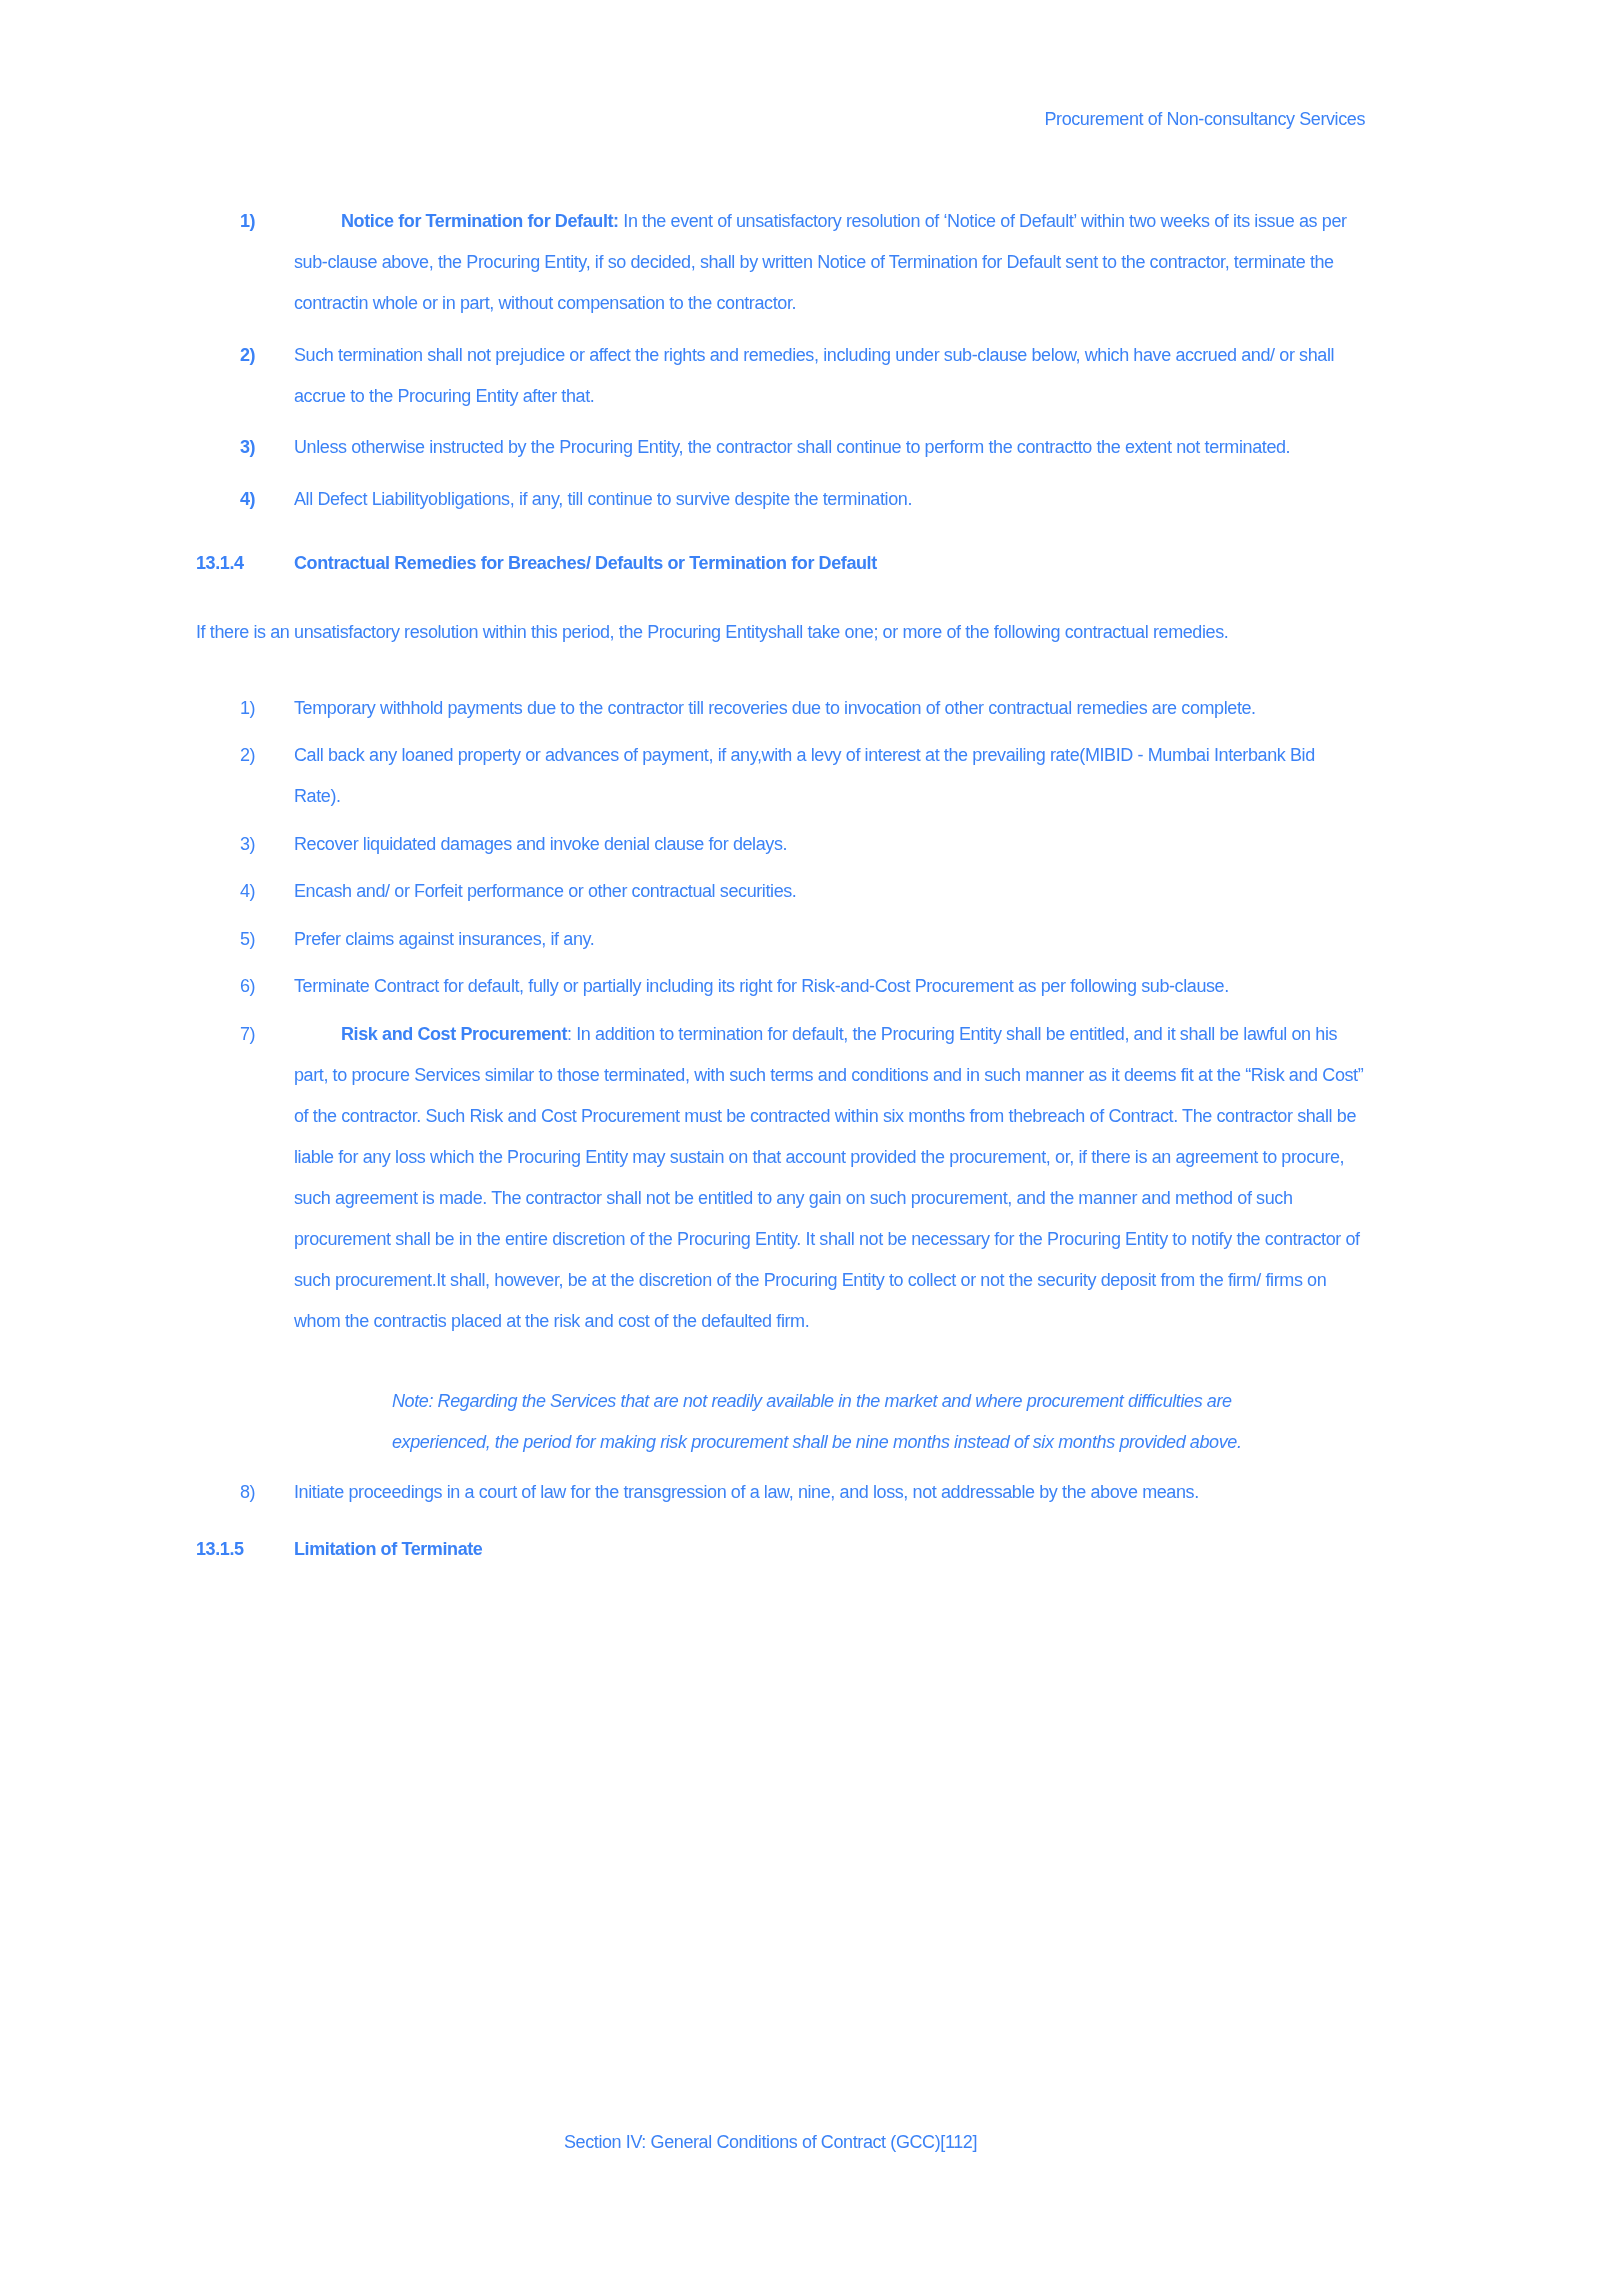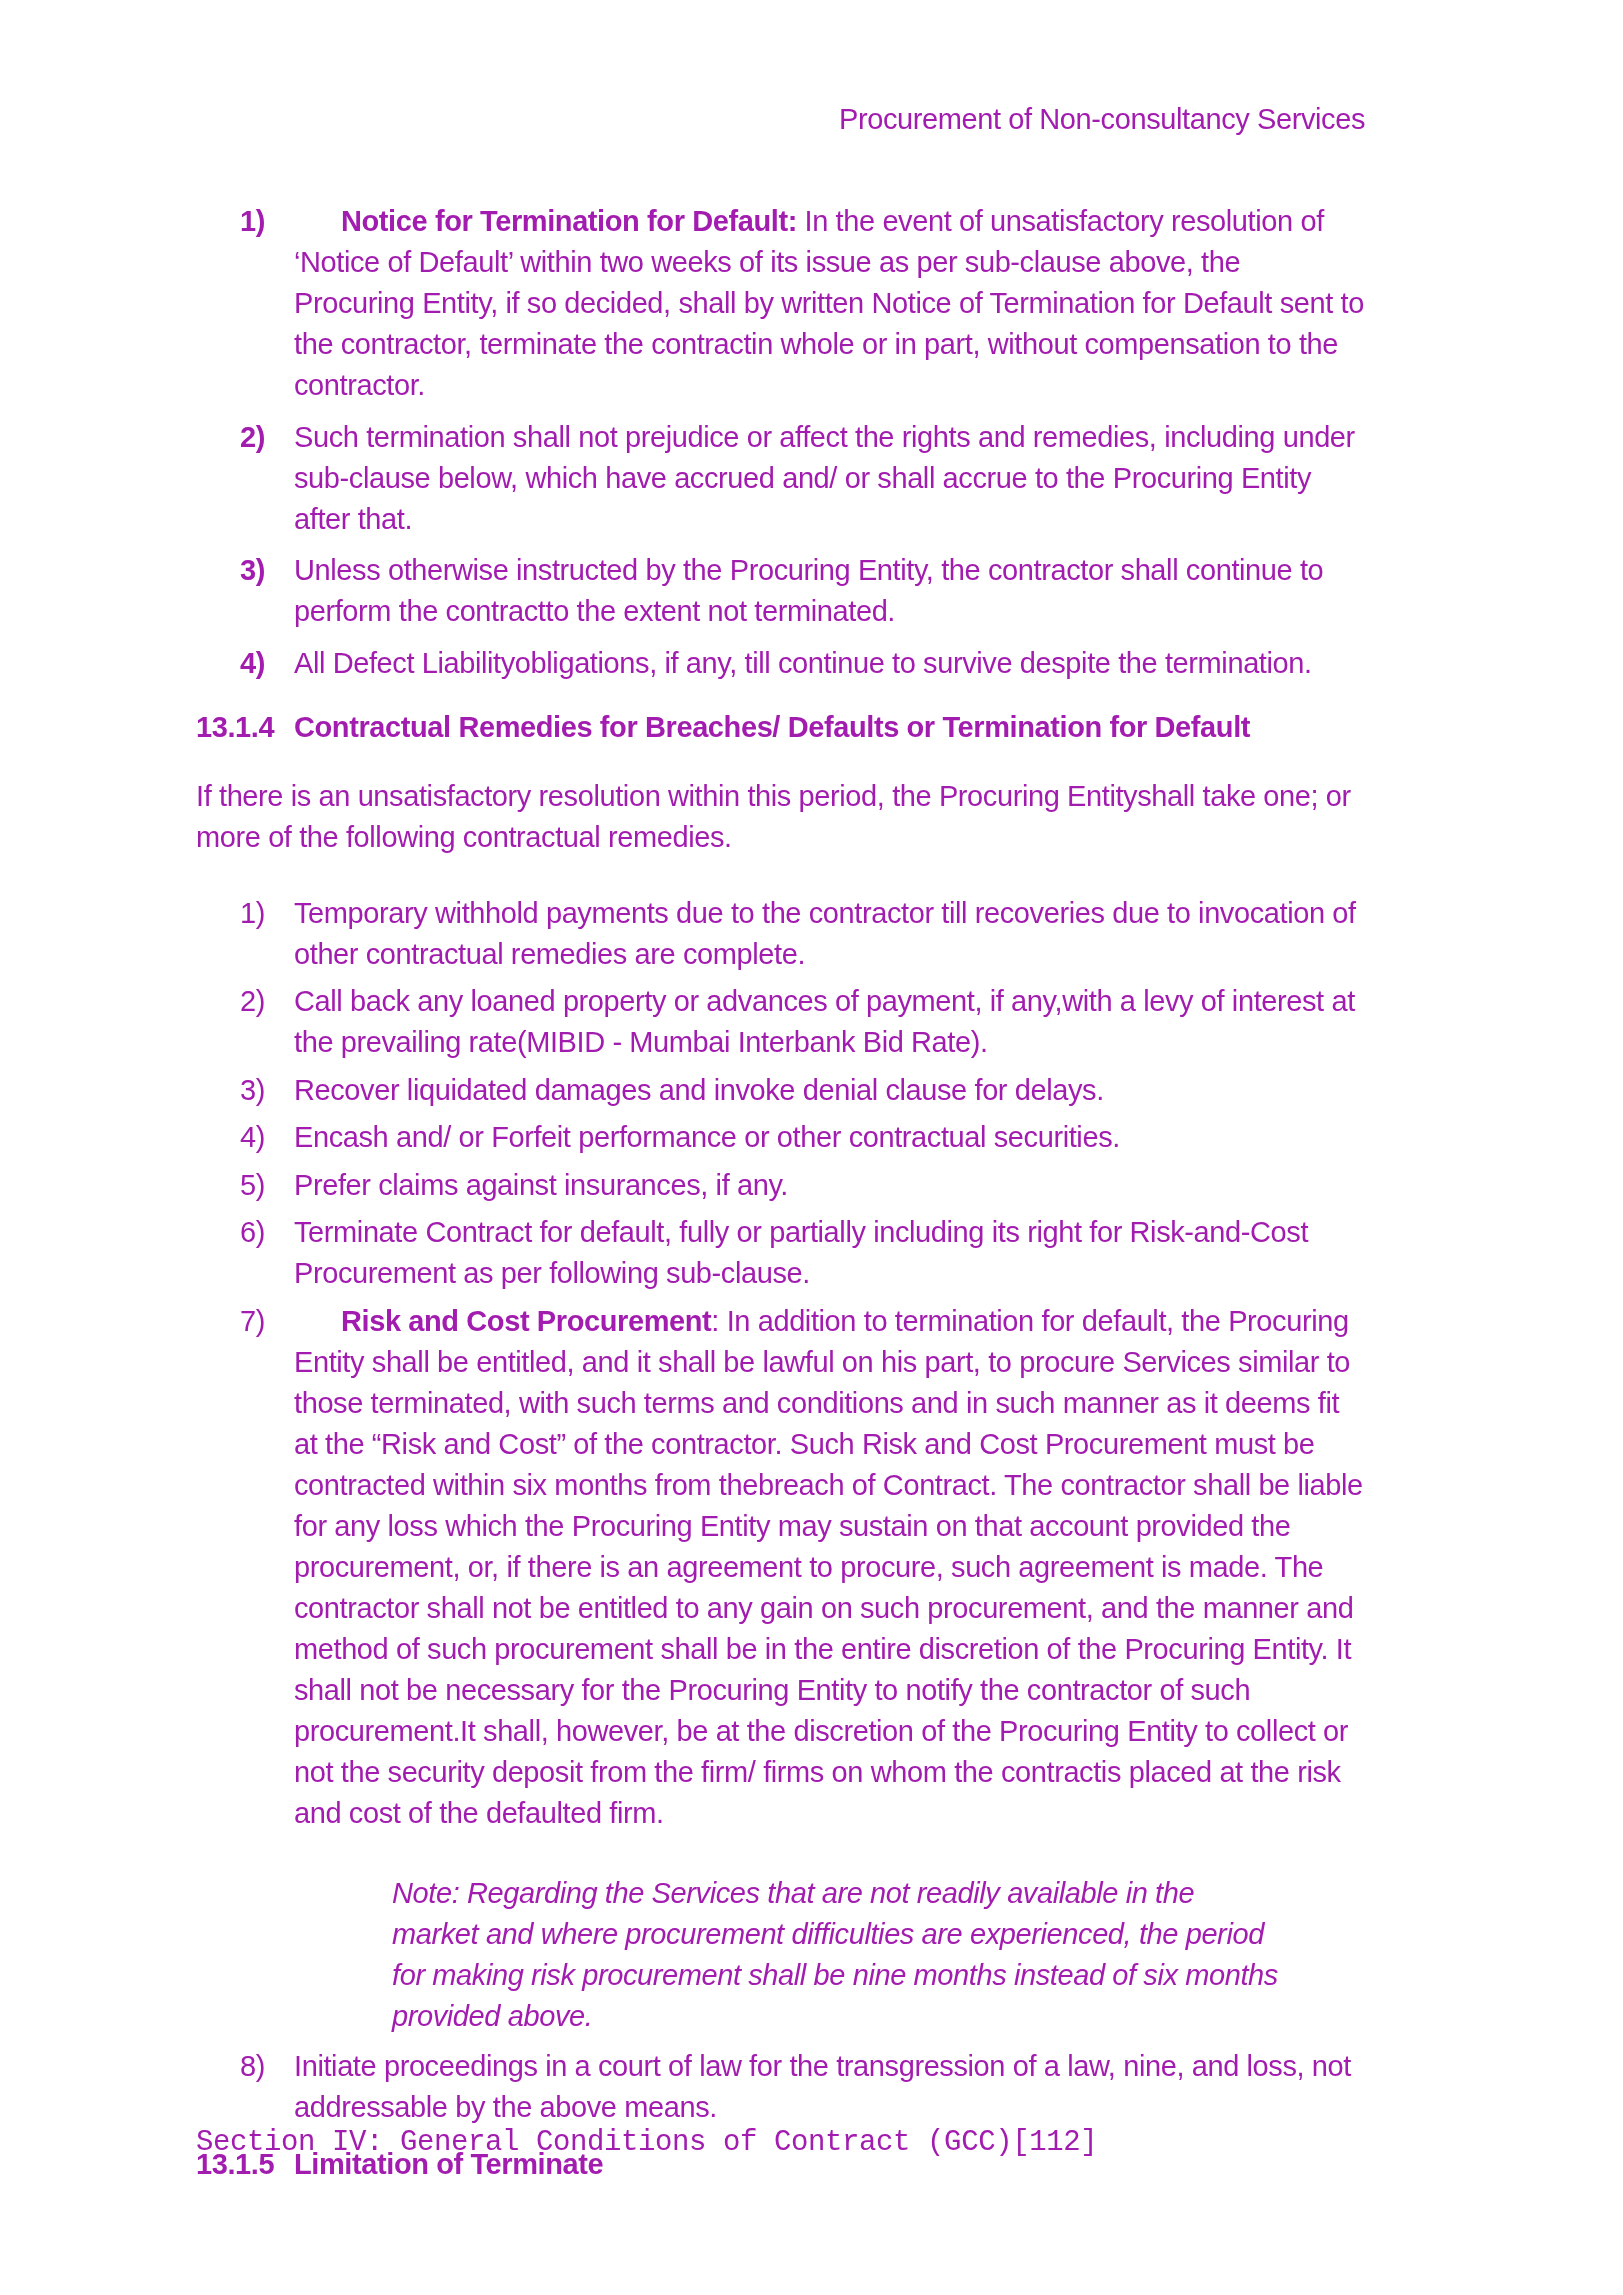--- a/index.html
+++ b/index.html
@@ -1,23 +1,23 @@
 <!DOCTYPE html>
 <html style="font-size:10.5px"><head>
 <meta charset="utf-8">
 <style>
   html, body { margin: 0; padding: 0; background: #ffffff; }
   .page {
     position: relative;
     width: 1562px;
     height: 2295px;
     background: #ffffff;
-    color: #a21caf;
+    color: #3b82f6;
     font-family: "Liberation Sans", sans-serif;
-    font-size: 29px;
+    font-size: 18px;
     line-height: 41px;
     letter-spacing: -0.4px;
     overflow: hidden;
     box-sizing: border-box;
   }
   .content { padding: 99px 197px 0 196px; }
   .header-row { text-align: right; }
   .t-list { margin-top: 61px; }
   .l-item { display: flex; margin-bottom: 10.5px; }
   .l-item .marker {
@@ -36,22 +36,21 @@
     margin: 39px 79px 9.2px 196px;
     font-style: italic;
   }
   .heading-135 { margin-top: 16px; margin-bottom: 0; }
   .footer {
     position: absolute;
     left: 196px;
     right: 217px;
     top: 2122px;
     display: flex;
-    justify-content: flex-start;
-    font-family: Liberation Mono, monospace;
+    justify-content: center;
   }
   b { font-weight: bold; margin-left: 47px; }
 </style>
 </head>
 <body>
 
 <div class="page">
   <div class="content">
 
     <div class="header-row">

